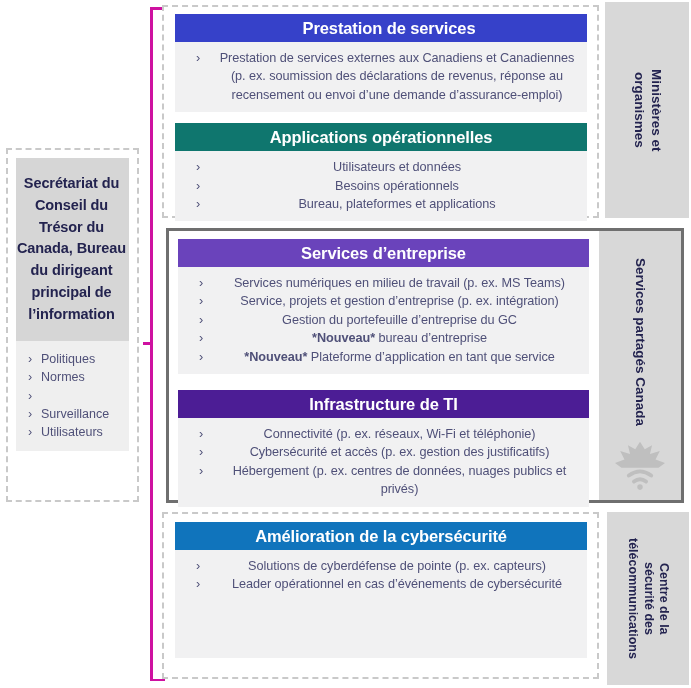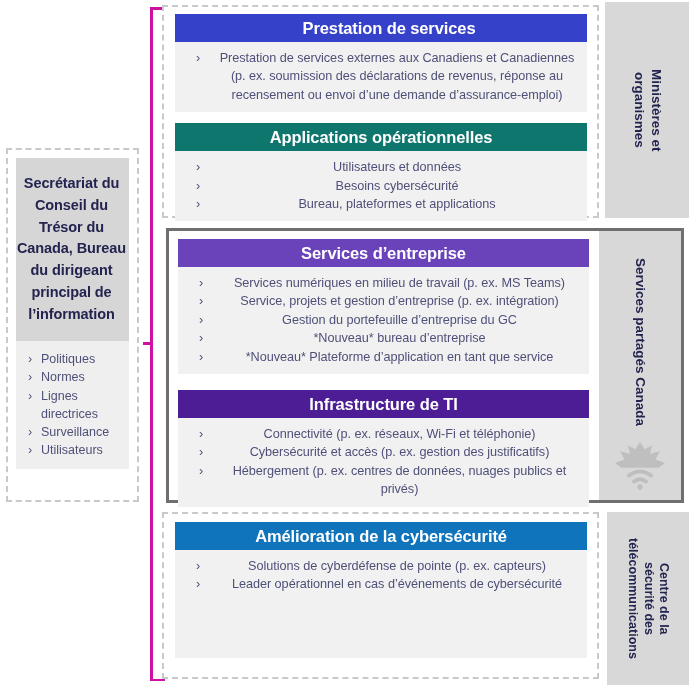--- a/index.html
+++ b/index.html
@@ -33,21 +33,21 @@
   .band2 .block1{margin-top:8px;}
   .band2 .block2{margin-top:13px;}
   .band3 .block1{margin-top:8px;}
   .block-header{height:28px;line-height:28px;text-align:center;color:#fff;
                 font-weight:bold;font-size:16.5px;letter-spacing:-.1px;}
   .bullets{margin:0;padding:7px 8px 8px 4px;list-style:none;background:#F1F1F2;
            font-size:12.7px;line-height:1.45;color:#4F5078;letter-spacing:-.05px;}
   .bullets li{display:flex;}
   .bullets .chev{flex:0 0 38px;text-align:center;}
   .bullets .txt{flex:1;padding-right:2px;text-align:center;}
-  .bullets b{font-weight:normal;}
+  .bullets b{font-weight:bold;}
   .body-tall{min-height:108px;box-sizing:border-box;}
   
   .vstrip{position:absolute;background:#D8D8D8;display:flex;align-items:center;justify-content:center;}
   .strip1{left:605px;top:2px;width:84px;height:216px;}
   .strip2{right:0;top:0;width:82px;height:100%;}
   .strip3{left:607px;top:512px;width:82px;height:173px;}
   .vlabel{writing-mode:vertical-rl;text-orientation:mixed;color:#23234F;font-weight:bold;
           font-size:13.5px;line-height:1.25;text-align:center;}
   .strip3 .vlabel{font-size:12.5px;}
   .strip2 .vlabel{margin-bottom:46px;}
@@ -64,21 +64,20 @@
         <li>
           <span class="chev">›</span>
           <span class="txt">Politiques</span>
         </li>
         <li>
           <span class="chev">›</span>
           <span class="txt">Normes</span>
         </li>
         <li>
           <span class="chev">›</span>
-          <span class="txt">Lignes directrices</span>
         </li>
         <li>
           <span class="chev">›</span>
           <span class="txt">Surveillance</span>
         </li>
         <li>
           <span class="chev">›</span>
           <span class="txt">Utilisateurs</span>
         </li>
       </ul>
@@ -101,21 +100,21 @@
     </div>
     <div class="block block2">
       <div class="block-header" style="background-color: #0f766e;">Applications opérationnelles</div>
       <ul class="bullets">
           <li>
             <span class="chev">›</span>
             <span class="txt">Utilisateurs et données</span>
           </li>
           <li>
             <span class="chev">›</span>
-            <span class="txt">Besoins cybersécurité</span>
+            <span class="txt">Besoins opérationnels</span>
           </li>
           <li>
             <span class="chev">›</span>
             <span class="txt">Bureau, plateformes et applications</span>
           </li>
         </ul>
     </div>
   </div>
   <div class="vstrip strip1">
     <div class="vlabel">

